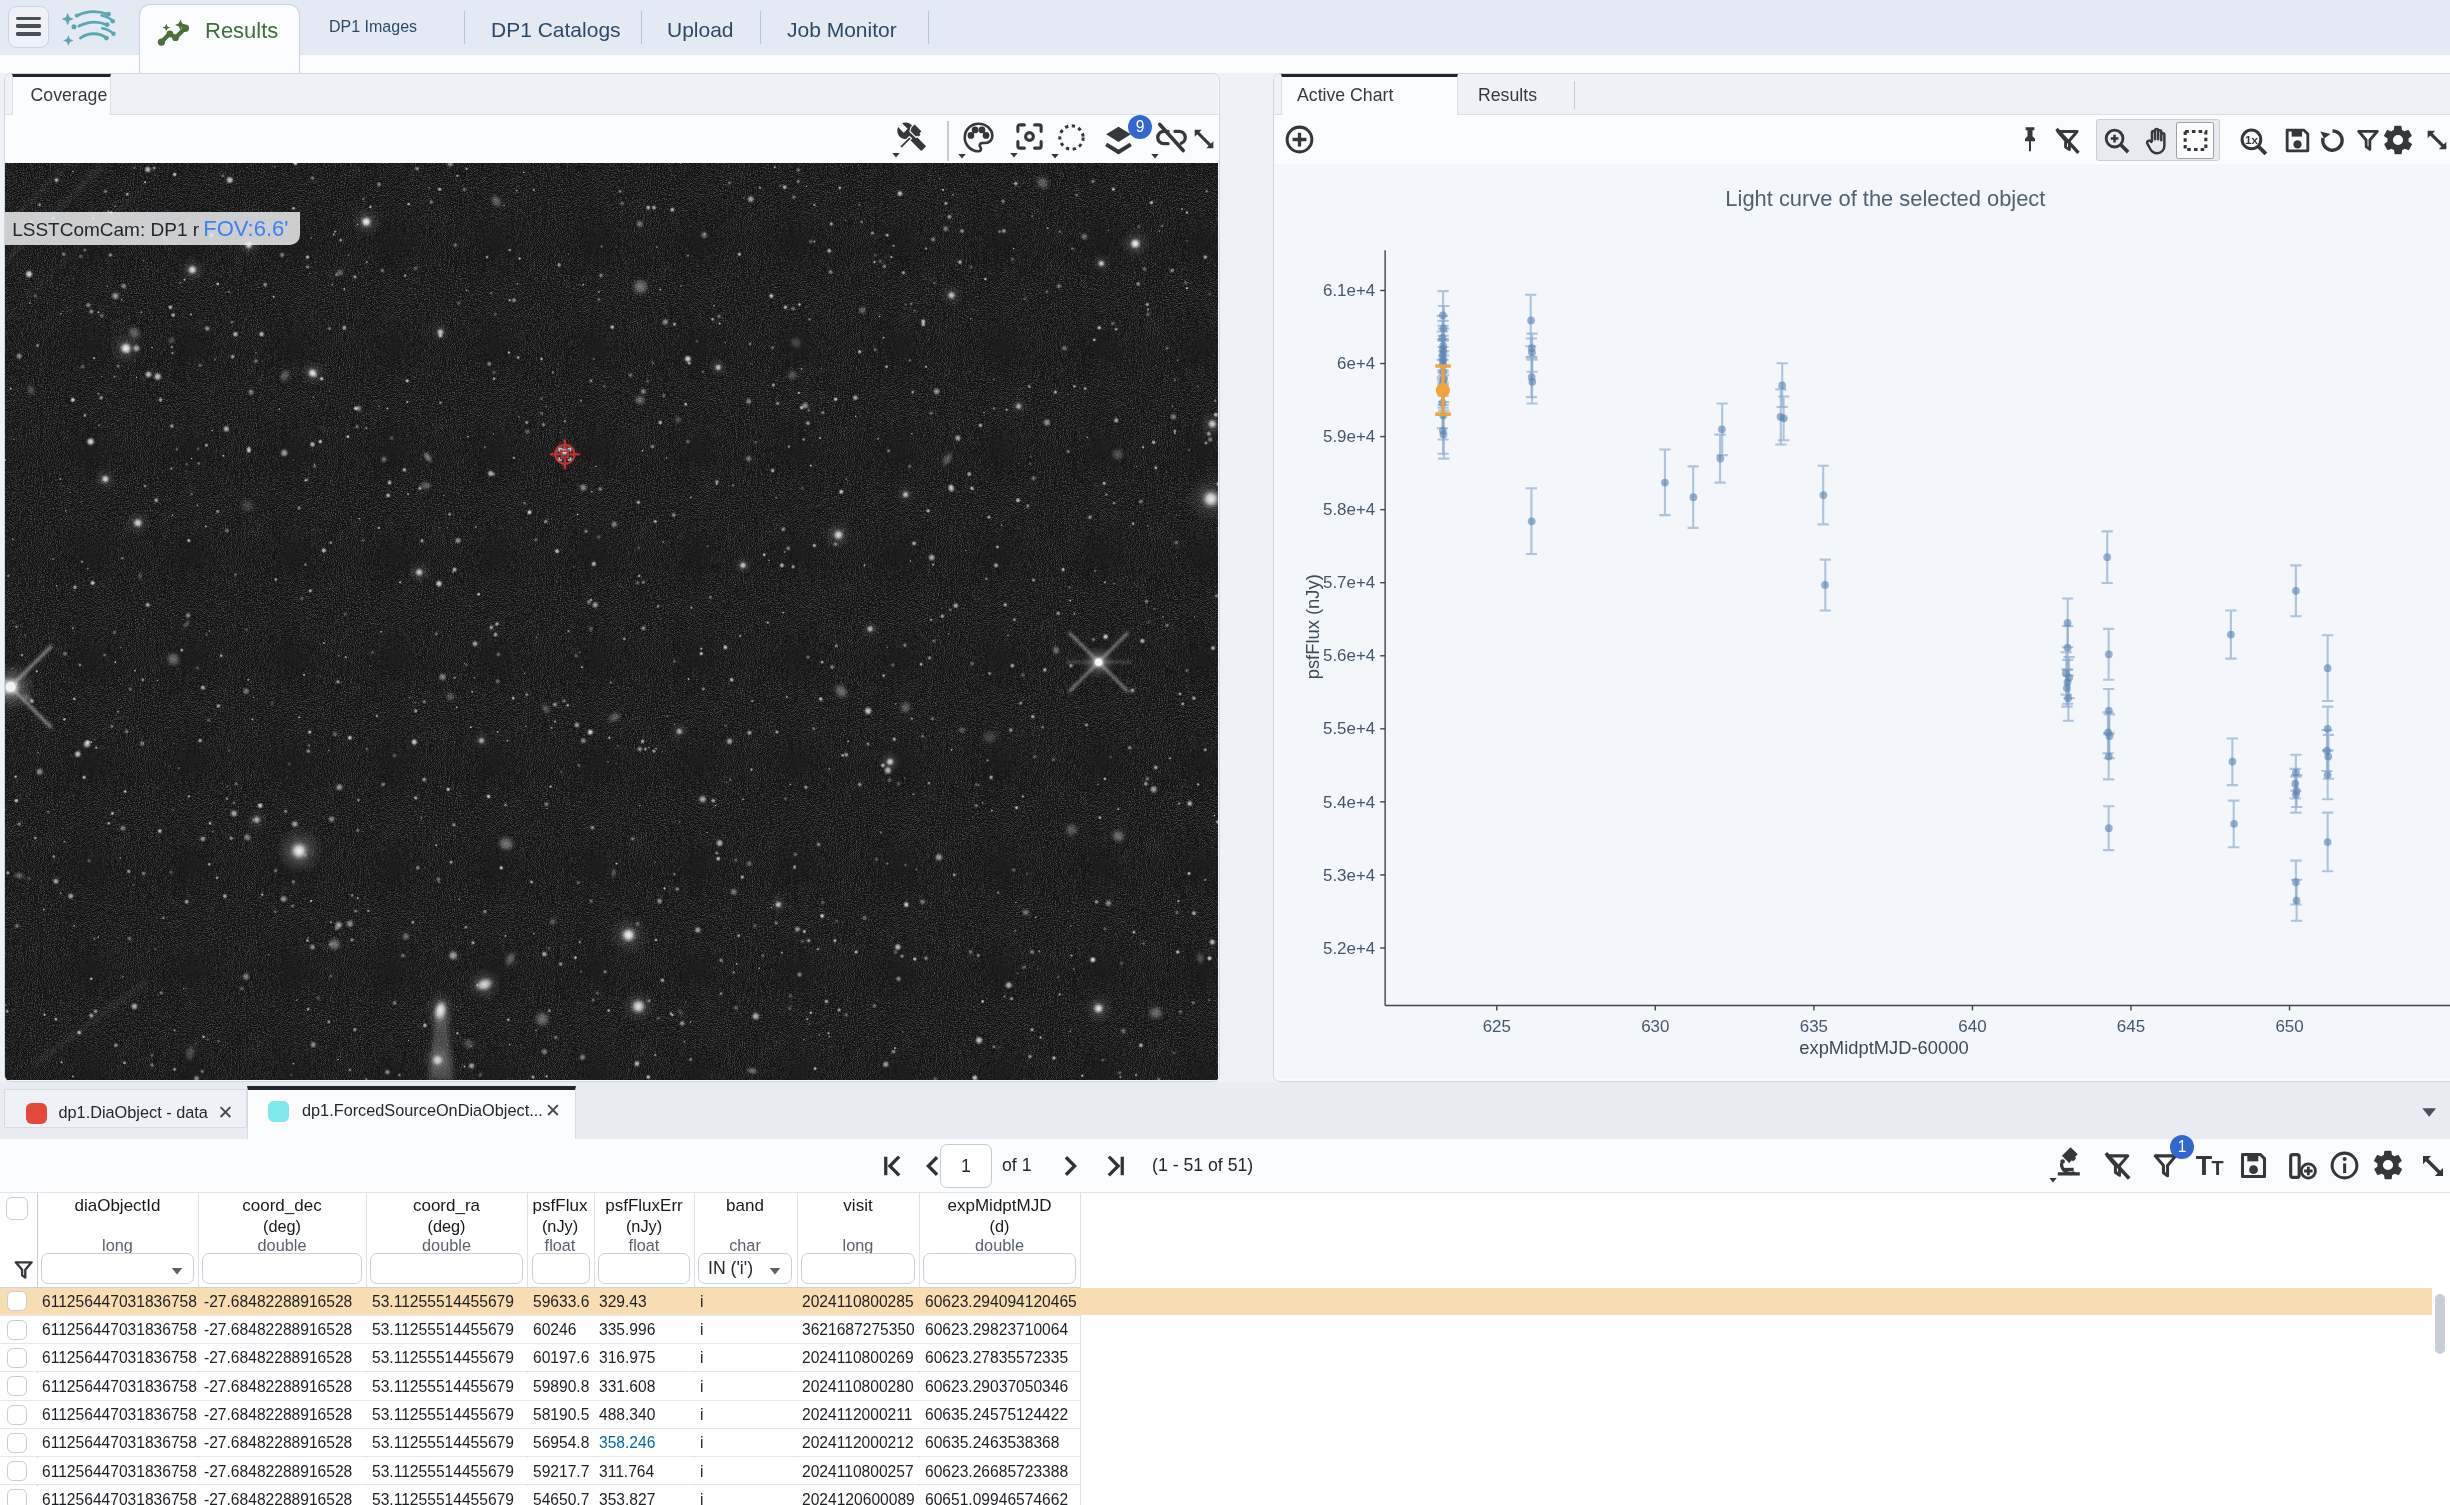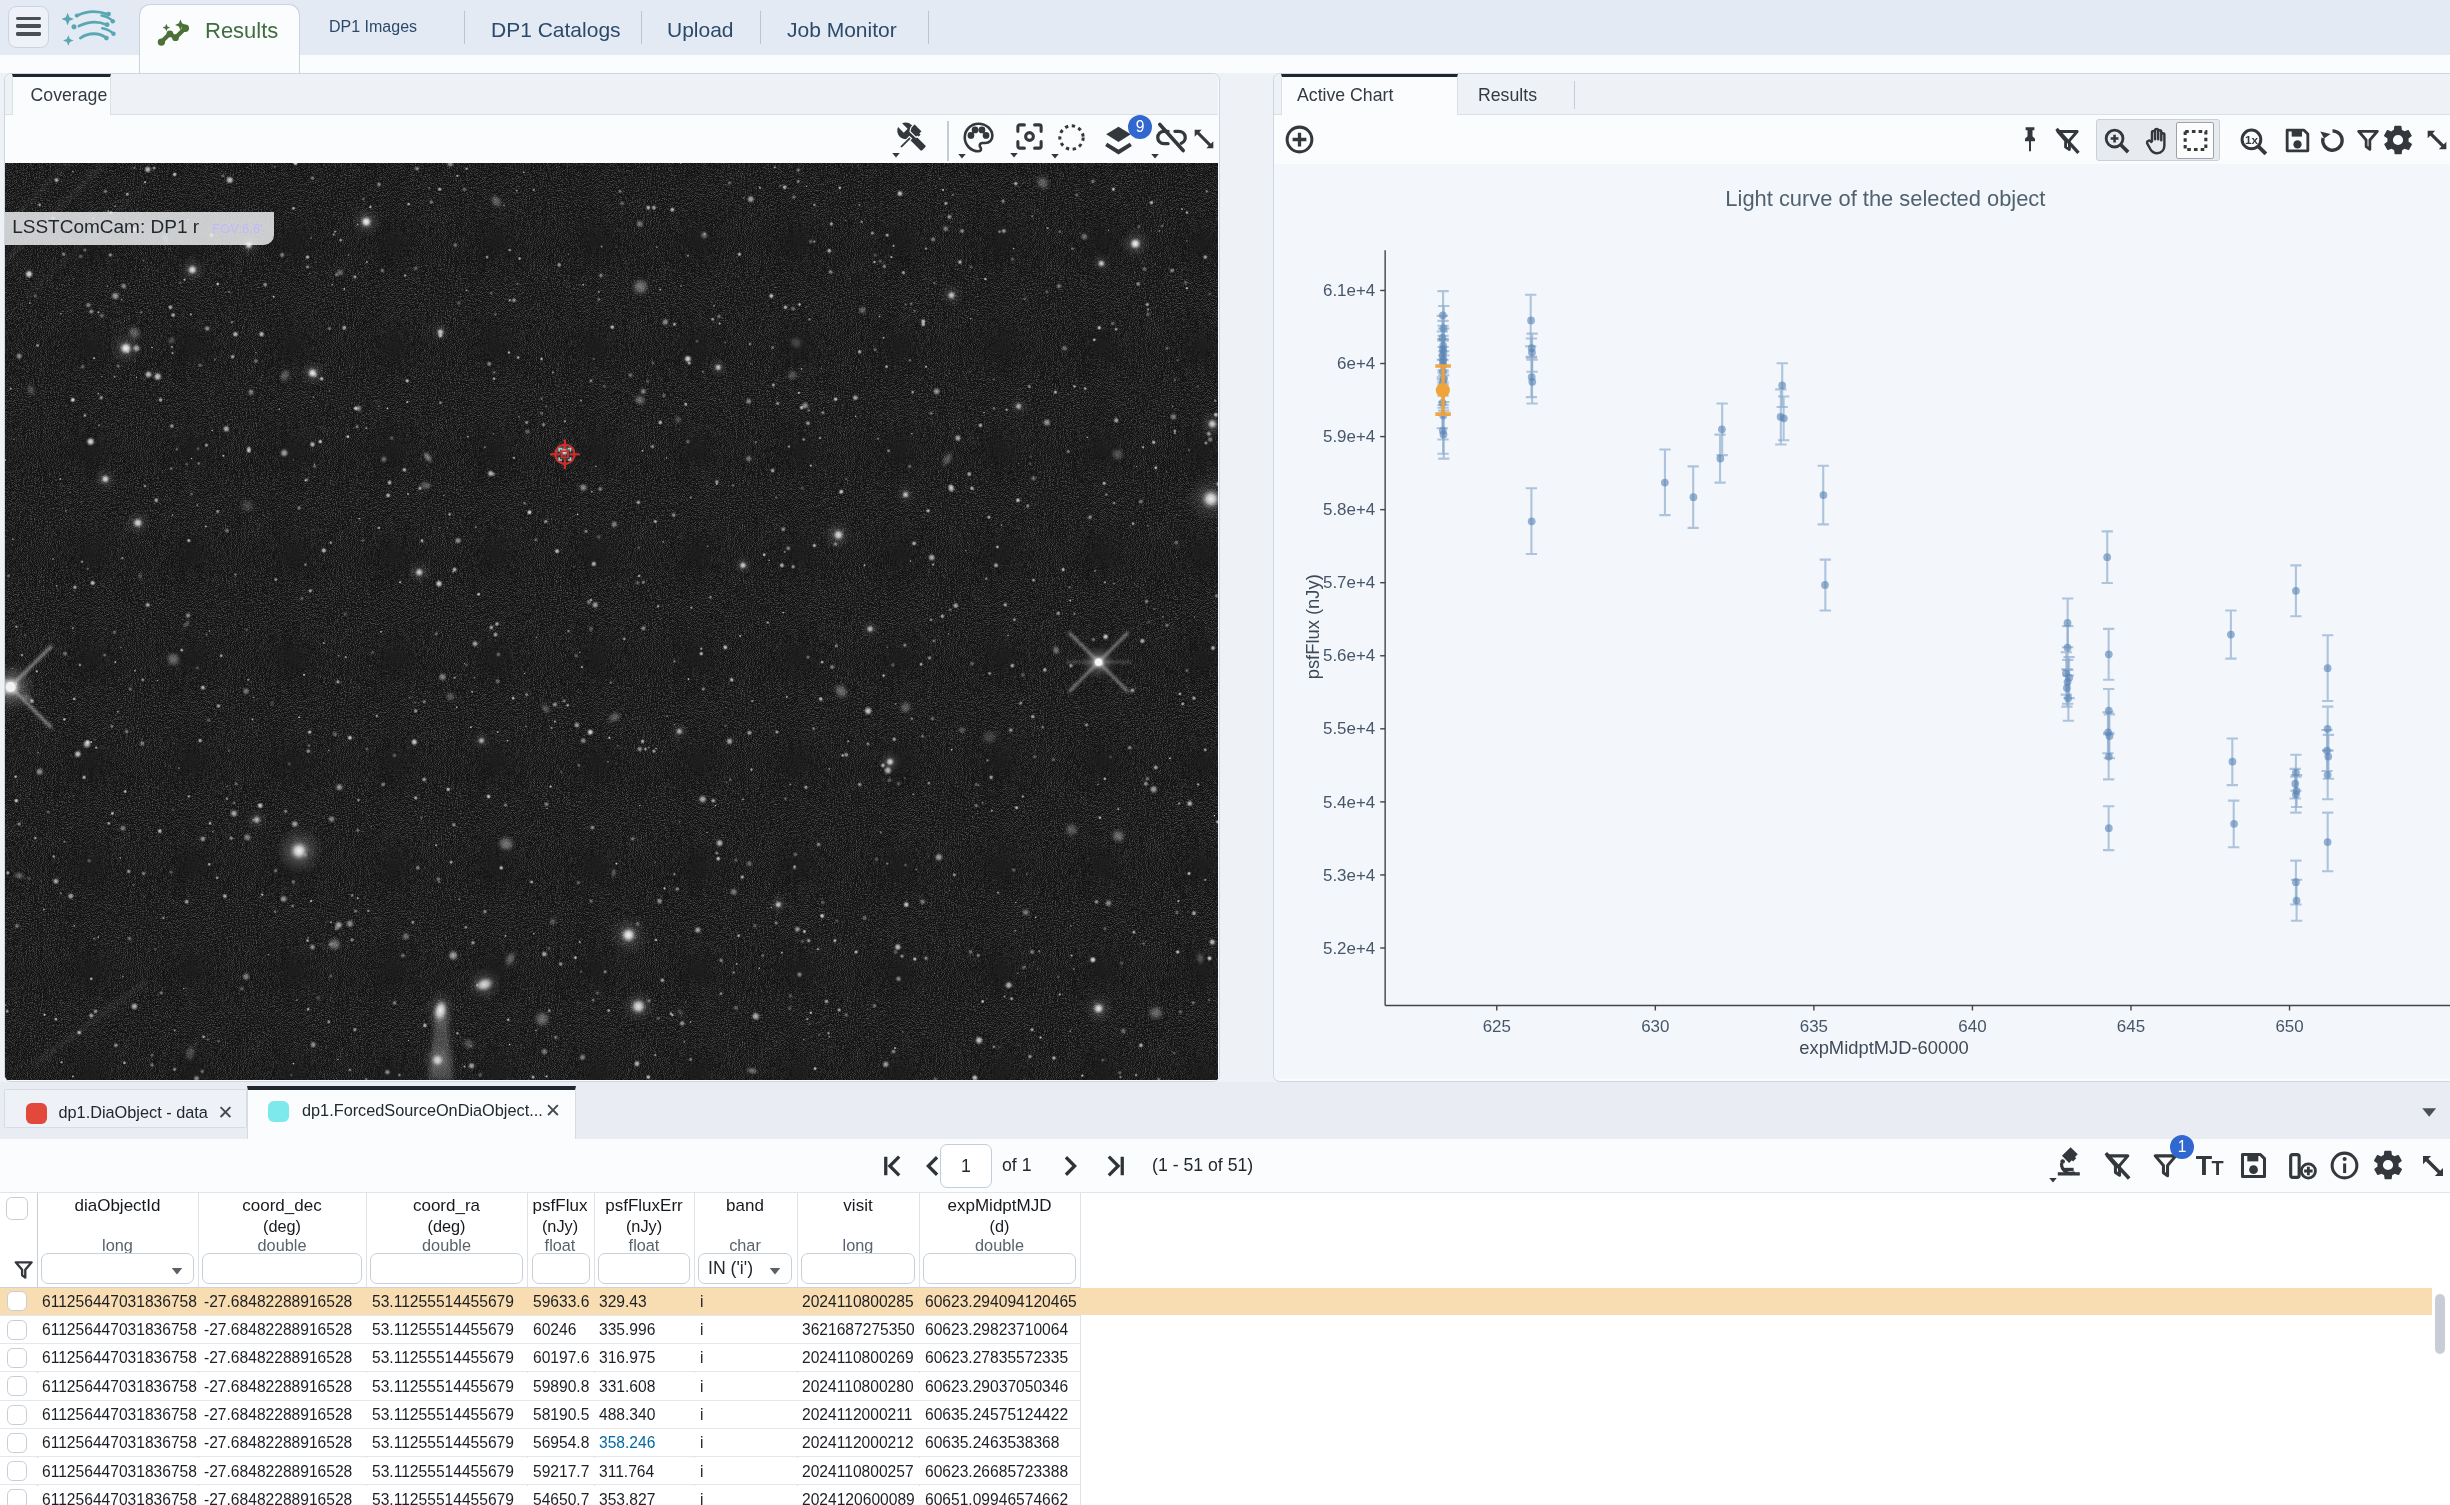--- a/index.html
+++ b/index.html
@@ -1434,21 +1434,21 @@
 </g>
 <g stroke="#9fe8e0" fill="none" stroke-width="2.4" opacity="0.9">
 <path d="M784 408 v-4 h4 M796 404 h4 v4 M800 416 v4 h-4 M788 420 h-4 v-4"></path>
 </g>
 <rect x="787.5" y="407.5" width="9" height="9" fill="none" stroke="#d32f2f" stroke-width="2.5"></rect>
         </svg>
 
 
     <div class="abs" style="left:0;top:49px;height:33px;background:rgba(243,244,246,0.82);border-radius:0 0 10px 0;padding:4.2px 11.3px 0 7px;white-space:nowrap">
       <span style="font-size:19px;color:#23282e">LSSTComCam: DP1 r</span>
-      <span style="font-size:13px;color:#c4b5fd;margin-left:10px">FOV:6.6'</span>
+      <span style="font-size:22px;color:#3b82f6;margin-left:1px">FOV:6.6'</span>
     </div>
 
   </div>
 </div>
 
 <div class="abs" style="left:1273px;top:73px;width:1242px;height:1009px;background:#fbfcfe;border:1.4px solid #cdd6e2;border-radius:7px;overflow:hidden">
   <div class="abs" style="left:0;top:0;width:1215px;height:41px;background:#eef2f6;border-bottom:1.4px solid #d9e0e8"></div>
   <div class="abs" style="left:7px;top:0;width:177px;height:41px;background:#fbfcfe;border:1.4px solid #d9e0e8;border-bottom:none;border-top:3.5px solid #20262e"></div>
   <div class="abs" style="left:23px;top:11.3px;font-size:17.7px;color:#333a42">Active Chart</div>
   <div class="abs" style="left:204px;top:11.3px;font-size:17.7px;color:#333a42">Results</div>

